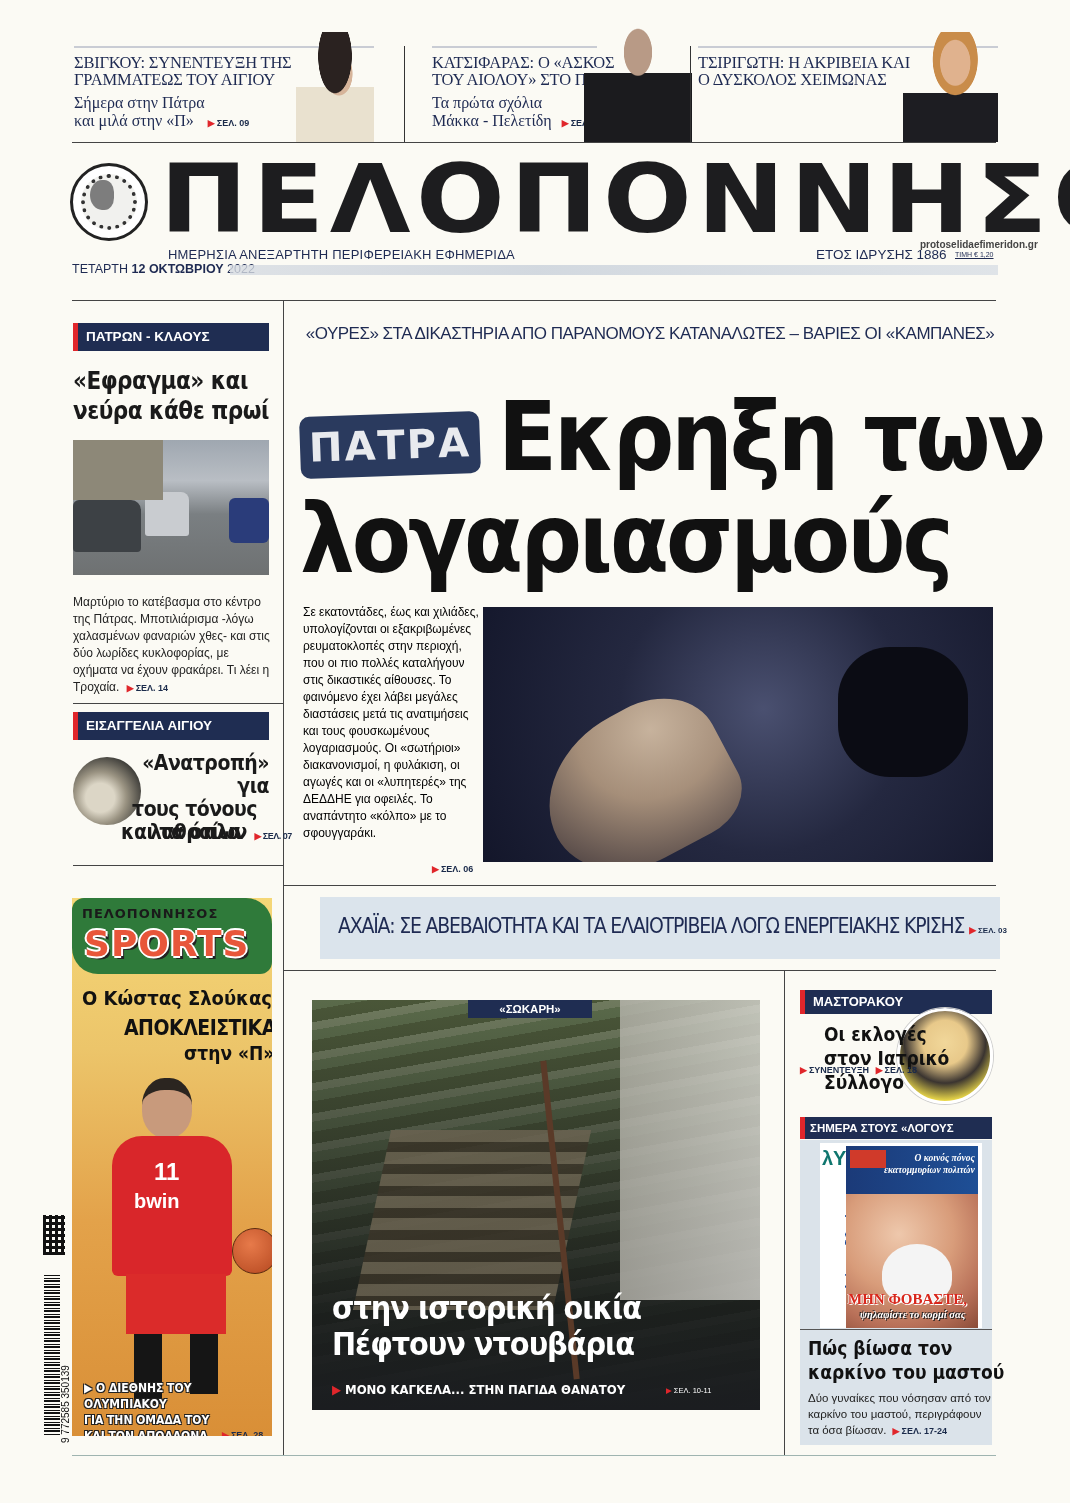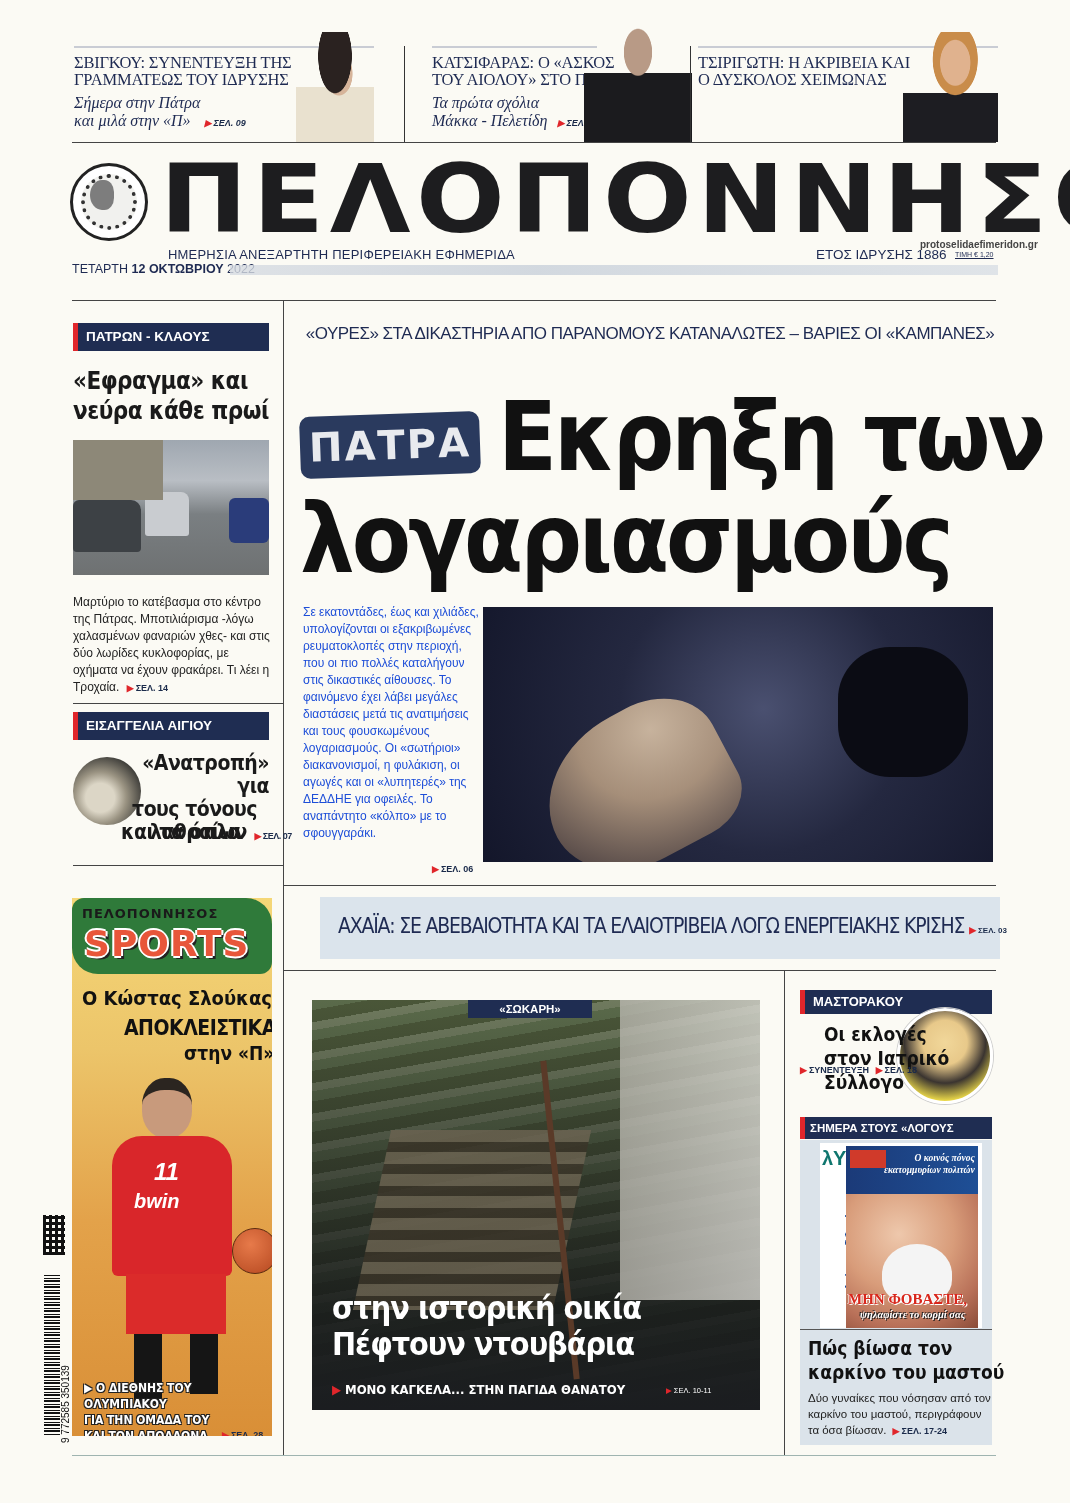--- a/index.html
+++ b/index.html
@@ -8,21 +8,21 @@
 
   .abs { position: absolute; }
   .serif { font-family: "Liberation Serif", "DejaVu Serif", serif; }
   .pgref { font-family: "Liberation Sans", sans-serif; font-weight: bold; font-size: 9px; color: #1a2a4a; white-space: nowrap; margin-top: 16px; }
   .pgref .tri { color: #e0262b; font-size: 9px; margin-right: 2px; }
 
   
   .teaser { top: 30px; height: 112px; }
   .teaser .rule-top { position: absolute; left: 0; right: 0; top: 16px; height: 2px; background: #c9ccd4; }
   .teaser .t-title { position: absolute; left: 0; top: 24px; font-size: 16.5px; line-height: 17px; color: #1e2a52; letter-spacing: -0.2px; }
-  .teaser .t-sub { position: absolute; left: 0; top: 64px; font-size: 16px; line-height: 18px; font-style: italic; color: #1e2a52; }
+  .teaser .t-sub { position: absolute; left: 0; top: 64px; font-size: 16px; line-height: 18px; color: #1e2a52; }
   .teaser .photo { position: absolute; bottom: 0; border-radius: 6px 6px 0 0; }
   .teaser-sep { position: absolute; top: 46px; width: 1px; height: 96px; background: #333; }
   .top-rule { left: 72px; width: 924px; top: 142px; height: 1px; background: #444; }
 
   
   .logo-coin { left: 70px; top: 163px; width: 78px; height: 78px; border-radius: 50%; background: #fff; border: 3px solid #222; }
   .logo-coin .inner { position: absolute; left: 8px; top: 8px; width: 56px; height: 56px; border-radius: 50%; border: 4px dotted #333; background: #f1f1ee; }
   .logo-coin .face { position: absolute; left: 17px; top: 14px; width: 24px; height: 30px; border-radius: 50% 40% 40% 50%; background: #7d7d7d; }
   .masthead-title { left: 160px; top: 150px; font-family: "DejaVu Sans", sans-serif; font-weight: bold; font-size: 94px; line-height: 100px; letter-spacing: 5px; color: #1d1d1f; white-space: nowrap; transform: scaleX(1.11); transform-origin: left top; }
   .masthead-tag { left: 168px; top: 247px; font-size: 13px; color: #1e2a52; letter-spacing: 0.2px; }
@@ -37,21 +37,21 @@
   
   .col-sep-left { left: 283px; top: 300px; width: 1px; height: 585px; background: #444; }
   .section-label { height: 28px; background: #1f2d52; border-left: 5px solid #e0262b; color: #fff; font-weight: bold; font-size: 13.5px; line-height: 28px; padding-left: 8px; }
   .left-h1 { font-family: "DejaVu Sans Condensed", "DejaVu Sans", sans-serif; font-weight: bold; font-size: 24px; line-height: 30px; color: #1a1a1a; letter-spacing: -0.5px; }
   .left-body { font-size: 12px; line-height: 17px; color: #222; }
 
   
   .kicker { left: 300px; top: 324px; width: 700px; text-align: center; font-size: 17px; color: #1e2a52; letter-spacing: -0.5px; white-space: nowrap; }
   .badge-patra { left: 300px; top: 414px; width: 180px; height: 62px; background: #2a3a5e; border-radius: 10px; color: #e8eaee; font-weight: bold; font-size: 40px; line-height: 62px; text-align: center; letter-spacing: 2px; transform: rotate(-2deg); font-family: "DejaVu Sans", sans-serif; }
   .main-h1 { font-family: "DejaVu Sans Condensed", "DejaVu Sans", sans-serif; font-weight: bold; font-size: 96px; line-height: 110px; color: #111; letter-spacing: -3px; white-space: nowrap; }
-  .main-body { left: 303px; top: 604px; width: 180px; font-size: 12px; line-height: 17px; color: #1d4ed8; }
+  .main-body { left: 303px; top: 604px; width: 180px; font-size: 12px; line-height: 17px; color: #000000; }
   .meter-photo { left: 483px; top: 607px; width: 510px; height: 255px; background: radial-gradient(circle at 55% 40%, #4a5070 0%, #242840 45%, #13162a 100%); overflow: hidden; }
   .meter-box { position: absolute; left: 200px; top: 60px; width: 150px; height: 135px; background: #3a3f55; border-radius: 18px; border: 3px solid #111; }
   .meter-face { position: absolute; left: 18px; top: 14px; width: 110px; height: 88px; background: #ecebe4; border-radius: 6px; }
   .meter-counter { position: absolute; left: 16px; top: 8px; height: 13px; background: #1a1a1a; color: #fff; font-family: "DejaVu Sans Mono", monospace; font-size: 9px; line-height: 13px; padding: 0 3px; letter-spacing: 2px; }
   .meter-counter .last { background: #c22; }
   .meter-label { position: absolute; font-size: 5.5px; color: #333; }
   .meter-cover { position: absolute; left: 355px; top: 40px; width: 130px; height: 130px; border-radius: 40%; background: #0b0c14; }
   .finger { position: absolute; left: 60px; top: 105px; width: 190px; height: 150px; background: radial-gradient(ellipse at 70% 20%, #d8c1a6 0%, #b49a80 40%, #5a4c48 85%, transparent 100%); border-radius: 60% 40% 30% 50%; transform: rotate(-28deg); opacity: 0.9; }
   .main-rule { left: 283px; width: 713px; top: 885px; height: 1px; background: #444; }
 
@@ -61,21 +61,21 @@
   .achaia-rule { left: 283px; width: 713px; top: 970px; height: 1px; background: #444; }
 
   
   .sports-panel { left: 72px; top: 898px; width: 200px; height: 538px; background: linear-gradient(180deg, #f5d777 0%, #ecc56a 28%, #e3a24a 60%, #d98f37 100%); overflow: hidden; }
   .sports-logo { position: absolute; left: 0; top: 0; width: 200px; height: 76px; background: #2f7a3a; border-radius: 12px 26px 12px 26px; }
   .sports-logo .small { position: absolute; left: 10px; top: 8px; font-size: 13px; font-weight: bold; color: #1a1a1a; letter-spacing: 1px; font-family: "DejaVu Sans", sans-serif; }
   .sports-logo .big { position: absolute; left: 12px; top: 26px; font-size: 36px; font-weight: bold; line-height: 40px; letter-spacing: 1px; font-family: "DejaVu Sans", sans-serif; color: #e8563a; text-shadow: 0 2px 0 #fff, 0 -2px 0 #fff, 2px 0 0 #fff, -2px 0 0 #fff, 3px 3px 0 #222; }
   .sports-h1 { position: absolute; font-family: "DejaVu Sans Condensed", "DejaVu Sans", sans-serif; font-weight: bold; color: #111; white-space: nowrap; }
   .player { position: absolute; left: 40px; top: 180px; width: 130px; height: 330px; }
   .player .head { position: absolute; left: 30px; top: 0; width: 50px; height: 60px; border-radius: 45%; background: #c89a7c; border-top: 12px solid #2b2520; }
-  .player .shirt { position: absolute; left: 0; top: 58px; width: 120px; height: 140px; background: #d9262a; border-radius: 30px 30px 6px 6px; font-style: italic; }
+  .player .shirt { position: absolute; left: 0; top: 58px; width: 120px; height: 140px; background: #d9262a; border-radius: 30px 30px 6px 6px; }
   .player .shirt .num { position: absolute; left: 42px; top: 22px; color: #fff; font-size: 24px; font-weight: bold; }
   .player .shirt .bwin { position: absolute; left: 22px; top: 54px; color: #fff; font-size: 20px; font-weight: bold; }
   .player .shorts { position: absolute; left: 14px; top: 196px; width: 100px; height: 60px; background: #db2b2a; }
   .player .leg1 { position: absolute; left: 22px; top: 256px; width: 28px; height: 70px; background: #151515; }
   .player .leg2 { position: absolute; left: 78px; top: 256px; width: 28px; height: 60px; background: #151515; }
   .ball { position: absolute; left: 160px; top: 330px; width: 46px; height: 46px; border-radius: 50%; background: radial-gradient(circle at 40% 35%, #e77a4a, #b4471f); border: 1px solid #5a2a10; }
   .sports-foot { position: absolute; left: 12px; top: 482px; font-family: "DejaVu Sans Condensed", "DejaVu Sans", sans-serif; font-weight: bold; font-size: 12px; line-height: 16px; color: #fff; text-shadow: 1px 1px 0 #222, -1px -1px 0 #222, 1px -1px 0 #222, -1px 1px 0 #222; }
   .sports-pg { position: absolute; left: 150px; top: 516px; }
 
   .barcode { left: 40px; top: 1215px; width: 28px; height: 230px; }
@@ -119,21 +119,21 @@
 
   .bottom-rule { left: 72px; width: 924px; top: 1455px; height: 1px; background: #9fb4b0; }
 </style>
 </head>
 <body>
 
 <div class="abs teaser" style="left:74px; width:300px;">
   <div class="rule-top"></div>
   <div class="t-title serif">
     <div>ΣΒΙΓΚΟΥ: ΣΥΝΕΝΤΕΥΞΗ ΤΗΣ</div>
-    <div>ΓΡΑΜΜΑΤΕΩΣ ΤΟΥ ΙΔΡΥΣΗΣ</div>
+    <div>ΓΡΑΜΜΑΤΕΩΣ ΤΟΥ ΑΙΓΙΟΥ</div>
   </div>
   <div class="t-sub serif">
     <div>Σήμερα στην Πάτρα</div>
     <div><span>και μιλά στην «Π»</span>
       <span class="pgref" style="margin-left:10px;"><span class="tri">▶</span><span>ΣΕΛ. 09</span></span>
     </div>
   </div>
   <div class="photo" style="left:222px; width:78px; height:110px; background:radial-gradient(ellipse at 50% 22%, #2a2220 0 30%, transparent 31%), radial-gradient(ellipse at 55% 38%, #d6b49a 0 22%, transparent 23%), linear-gradient(180deg, transparent 50%, #e9e1cf 50%);"></div>
 </div>
 <div class="teaser-sep" style="left:404px;"></div>

